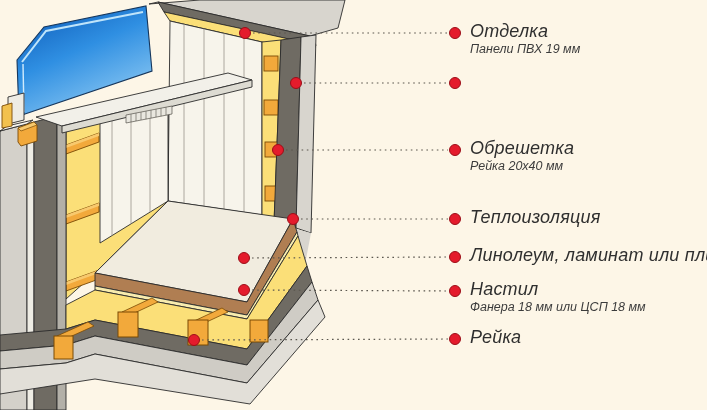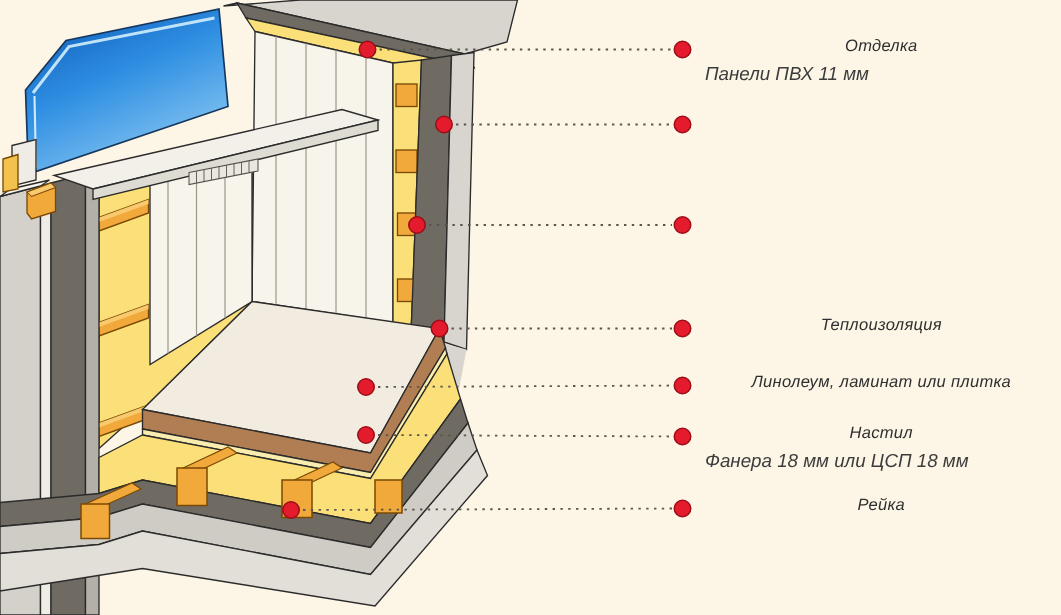--- a/index.html
+++ b/index.html
@@ -9,21 +9,21 @@
     font-family:"Liberation Sans", sans-serif;
     position:relative;overflow:hidden;
   }
   #scene{position:absolute;left:0;top:0;width:707px;height:410px;}
   #diagram-svg{position:absolute;left:0;top:0;}
   .callout{
     position:absolute;left:470px;width:235px;
     font-style:italic;color:#2f2f2f;
   }
   .callout .t{
-    font-size:11px;line-height:19px;letter-spacing:.2px;white-space:nowrap;text-align:center;
+    font-size:18px;line-height:19px;letter-spacing:.2px;white-space:nowrap;
   }
   .callout .s{
     font-size:12.5px;line-height:16px;color:#3c3c3c;white-space:nowrap;
   }
 </style>
 </head>
 <body>
 
 <div id="scene">
 
@@ -167,23 +167,27 @@
     <circle cx="455" cy="150" r="5.5"></circle>
     <circle cx="455" cy="219" r="5.5"></circle>
     <circle cx="455" cy="257" r="5.5"></circle>
     <circle cx="455" cy="291" r="5.5"></circle>
     <circle cx="455" cy="339" r="5.5"></circle>
   </g>
 </svg>
 
   <div class="callout" style="top:22px">
     <div class="t">Отделка</div>
-    <div class="s">Панели ПВХ 11 мм</div>
+    <div class="s">Панели ПВХ 19 мм</div>
   </div>
   <div class="callout" style="top:72px">
+  </div>
+  <div class="callout" style="top:139px">
+    <div class="t">Обрешетка</div>
+    <div class="s">Рейка 20х40 мм</div>
   </div>
   <div class="callout" style="top:208px">
     <div class="t">Теплоизоляция</div>
     <div class="s"></div>
   </div>
   <div class="callout" style="top:246px">
     <div class="t">Линолеум, ламинат или плитка</div>
     <div class="s"></div>
   </div>
   <div class="callout" style="top:280px">

